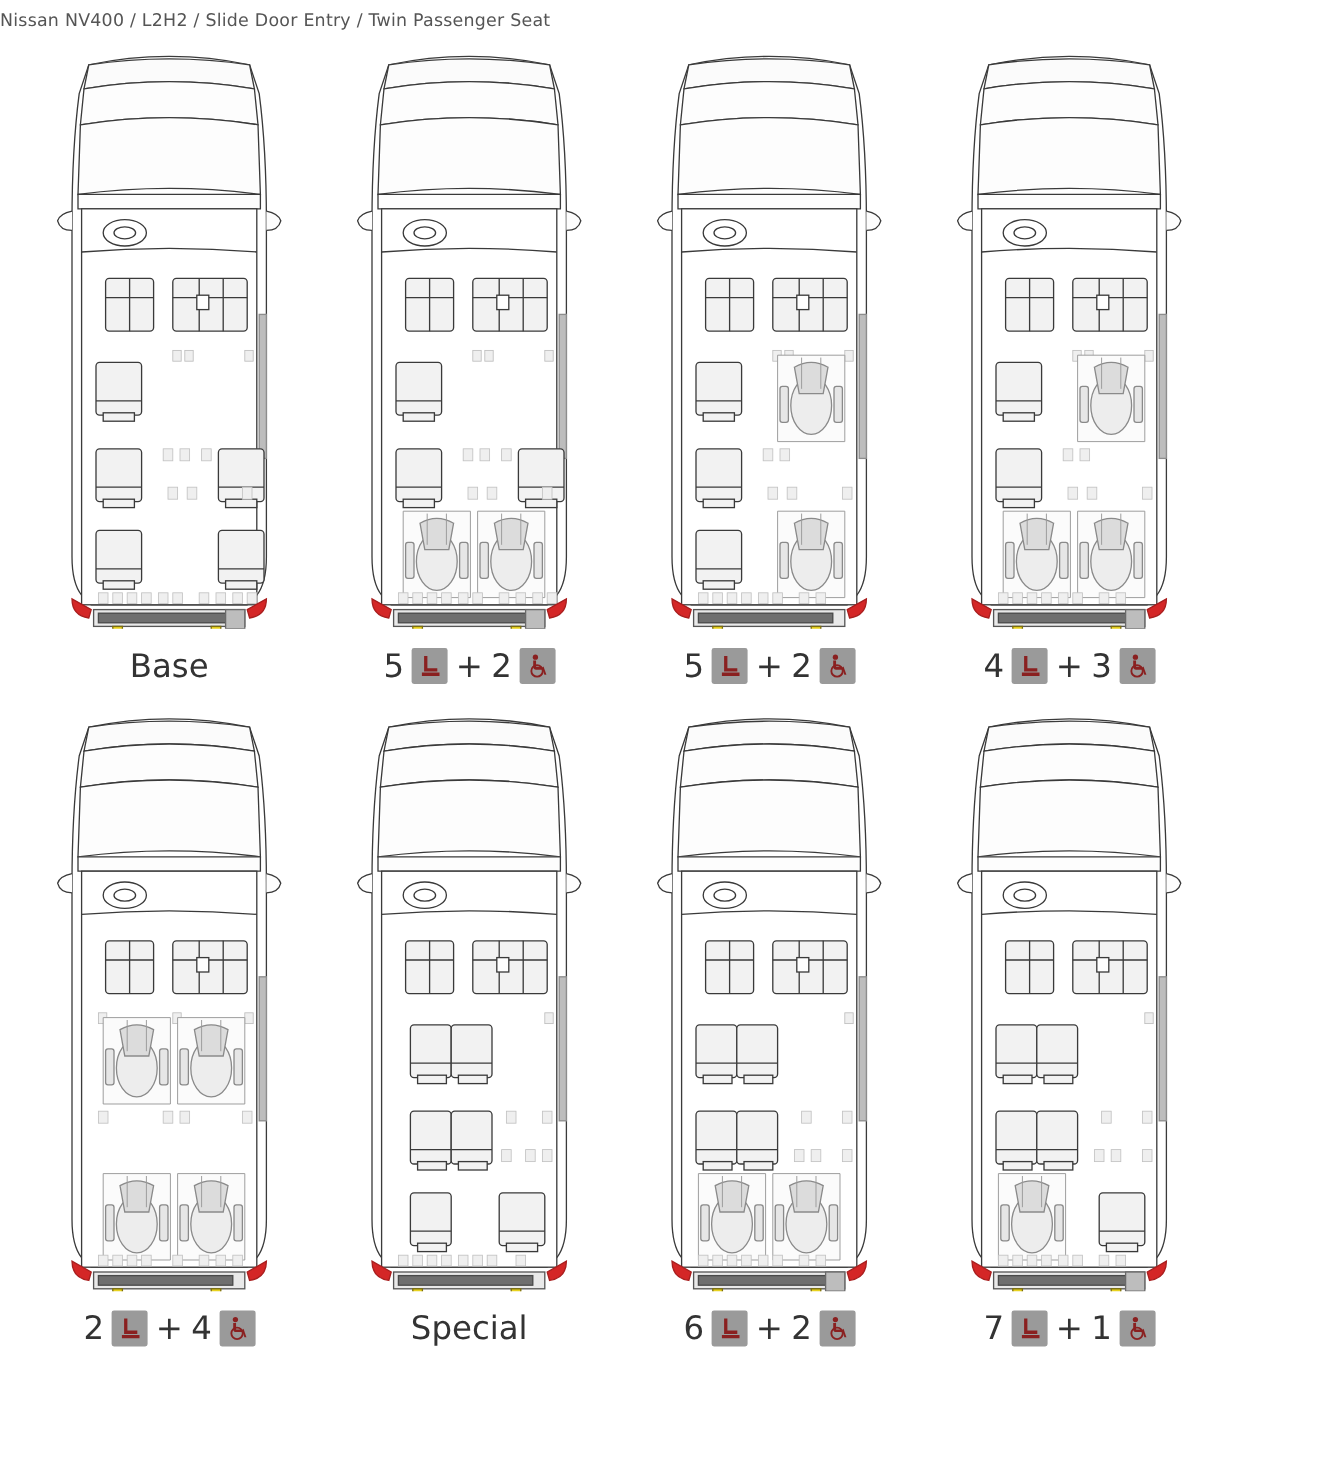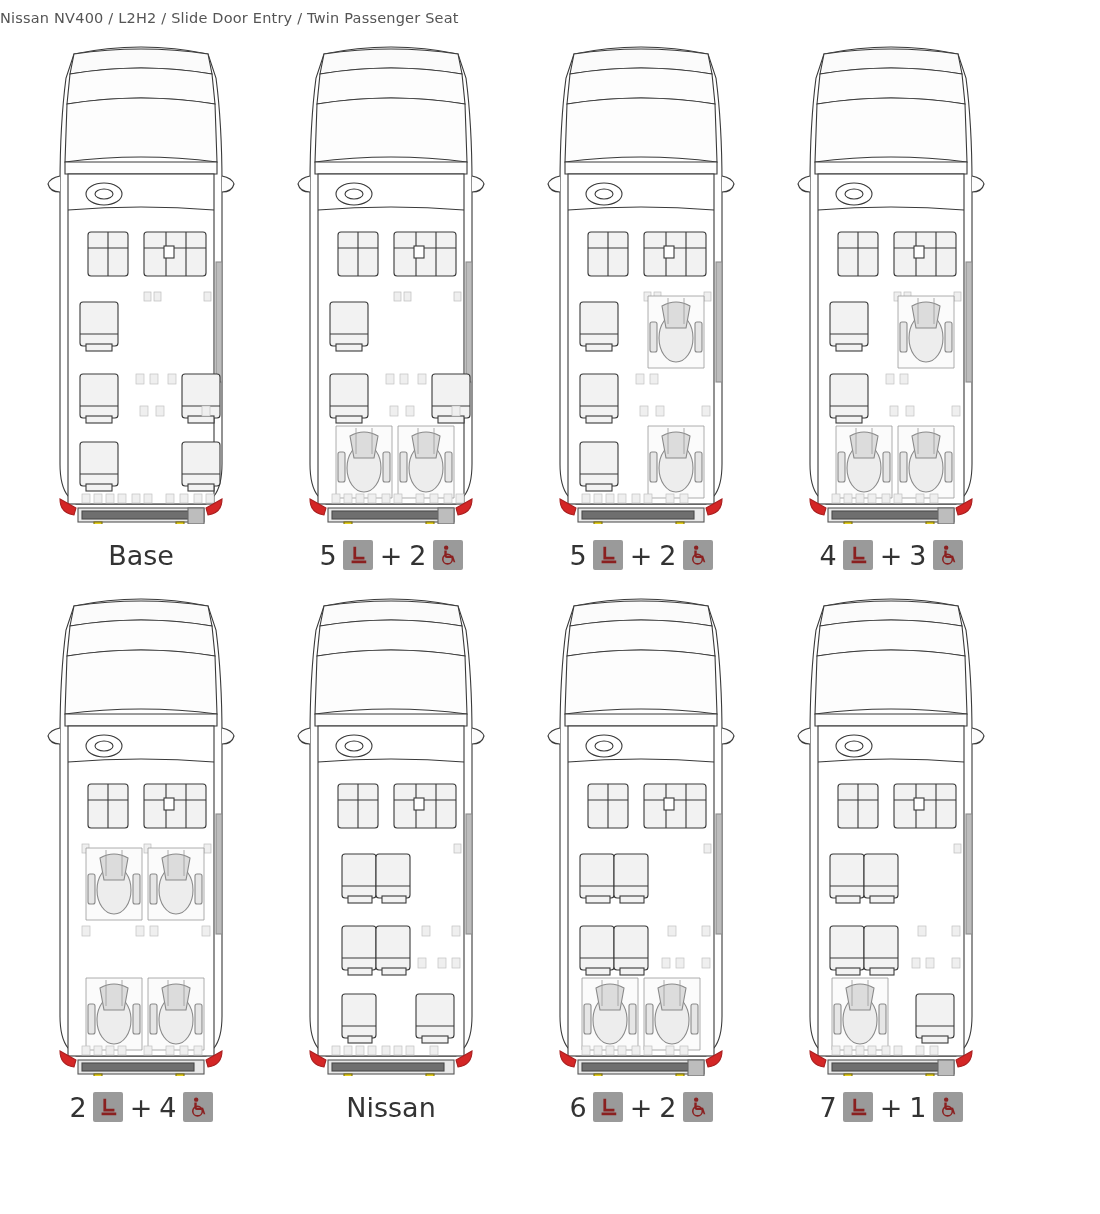--- a/index.html
+++ b/index.html
@@ -644,21 +644,21 @@
           <rect x="62" y="474" width="126" height="14" fill="#e9e9e9" stroke="#555"></rect>
           <rect x="66" y="477" width="112" height="8" fill="#6f6f6f" stroke="#4a4a4a"></rect>
           <rect x="78" y="488" width="8" height="10" fill="#e8d21e" stroke="#7a6d10"></rect>
           <rect x="160" y="488" width="8" height="10" fill="#e8d21e" stroke="#7a6d10"></rect>
           <path d="M44 465 q0 14 14 16 L60 474 Z" fill="#d42626" stroke="#a81e1e"></path>
           <path d="M206 465 q0 14 -14 16 L190 474 Z" fill="#d42626" stroke="#a81e1e"></path>
         </g>
       </svg>
     </div>
     <div class="caption">
-      <span class="txt">Nissan</span>
+      <span class="txt">Special</span>
     </div>
   </div>
 
   <div class="cell">
     <div class="van-wrap">
       <svg width="250" height="490" viewBox="0 0 250 490" xmlns="http://www.w3.org/2000/svg">
         <g fill="none" stroke="#3a3a3a" stroke-width="1.1">
           <path d="M58 20 Q125 6 192 20 L200 44 Q206 90 206 150 L206 430 Q206 452 198 462 L190 470 L60 470 L52 462 Q44 452 44 430 L44 150 Q44 90 50 44 Z"></path>
           <path d="M58 20 Q125 10 192 20 L196 40 Q125 28 54 40 Z" fill="#fbfbfb"></path>
           <path d="M54 40 Q125 28 196 40 L199 70 Q125 58 51 70 Z" fill="#fdfdfd"></path>

